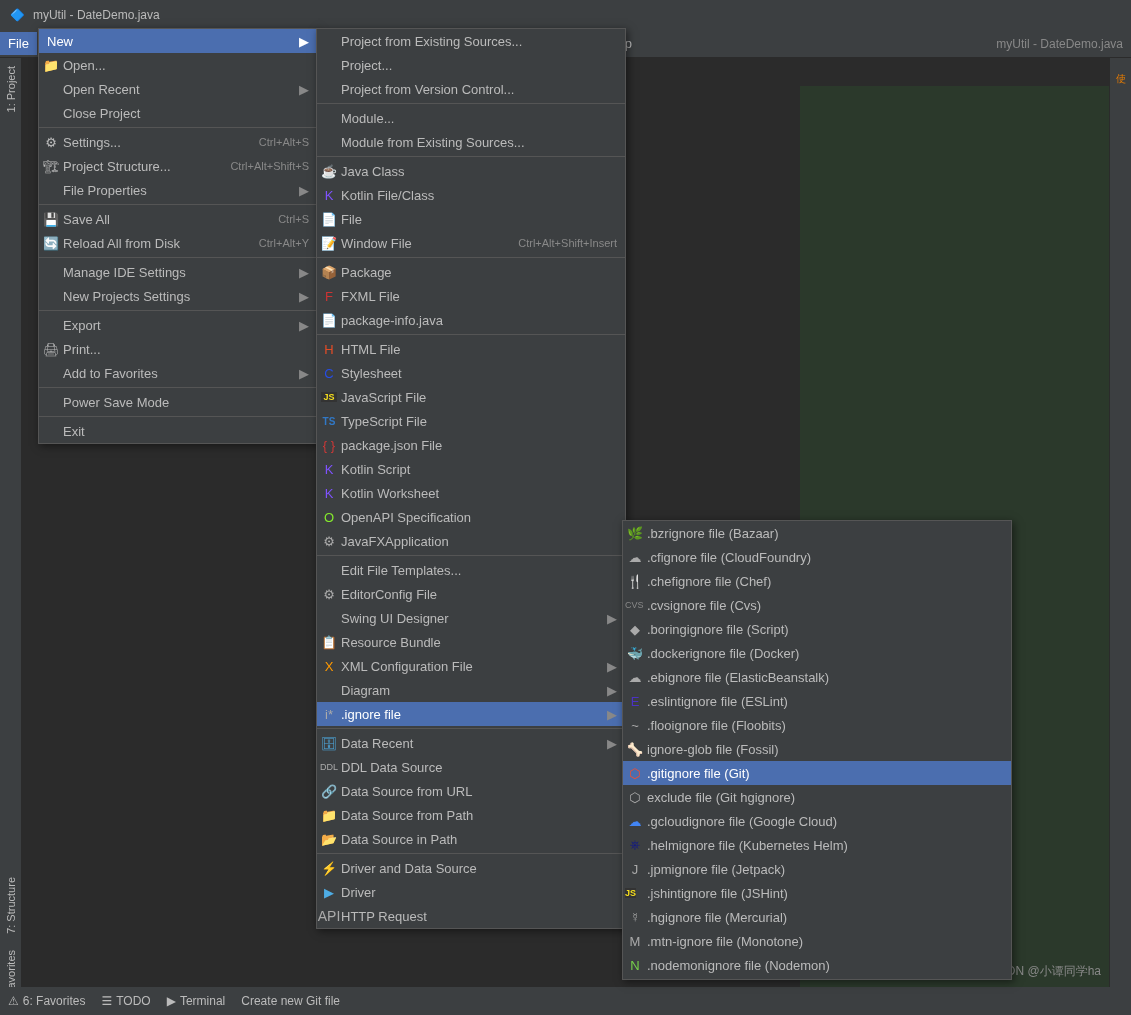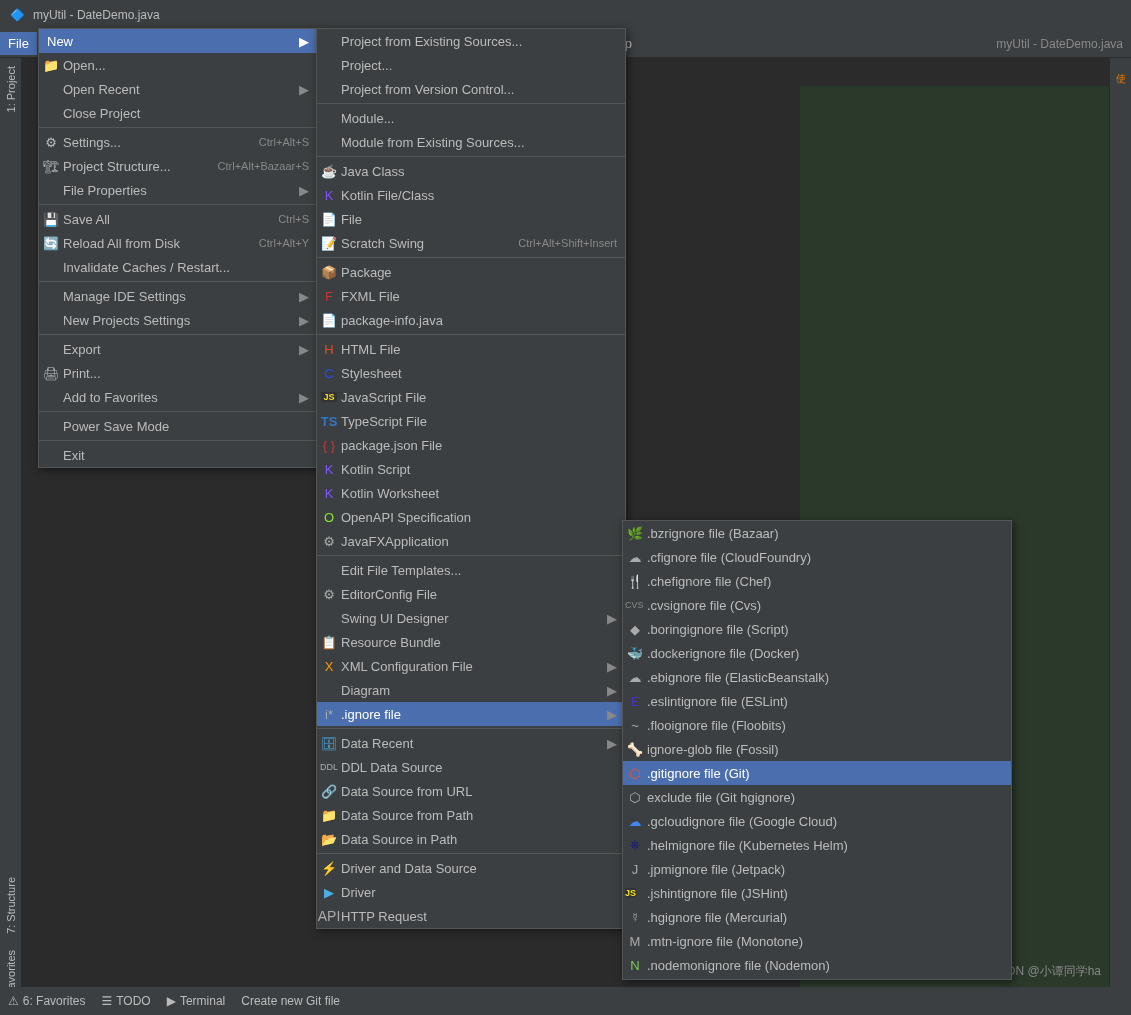--- a/index.html
+++ b/index.html
@@ -277,40 +277,37 @@
   </div>
   <div class="menu-separator"></div>
   <div class="menu-item">
     <span class="icon-area">⚙</span>
     <span>Settings...</span>
     <span class="shortcut">Ctrl+Alt+S</span>
   </div>
   <div class="menu-item">
     <span class="icon-area">🏗</span>
     <span>Project Structure...</span>
-    <span class="shortcut">Ctrl+Alt+Bazaar+S</span>
+    <span class="shortcut">Ctrl+Alt+Shift+S</span>
   </div>
   <div class="menu-item">
     <span>File Properties</span>
     <span class="arrow">▶</span>
   </div>
   <div class="menu-separator"></div>
   <div class="menu-item">
     <span class="icon-area">💾</span>
     <span>Save All</span>
     <span class="shortcut">Ctrl+S</span>
   </div>
   <div class="menu-item">
     <span class="icon-area">🔄</span>
     <span>Reload All from Disk</span>
     <span class="shortcut">Ctrl+Alt+Y</span>
   </div>
-  <div class="menu-item">
-    <span>Invalidate Caches / Restart...</span>
-  </div>
   <div class="menu-separator"></div>
   <div class="menu-item">
     <span>Manage IDE Settings</span>
     <span class="arrow">▶</span>
   </div>
   <div class="menu-item">
     <span>New Projects Settings</span>
     <span class="arrow">▶</span>
   </div>
   <div class="menu-separator"></div>
@@ -361,21 +358,21 @@
   <div class="menu-item">
     <span class="icon-area" style="color:#7f52ff;">K</span>
     <span>Kotlin File/Class</span>
   </div>
   <div class="menu-item">
     <span class="icon-area" style="color:#aaa;">📄</span>
     <span>File</span>
   </div>
   <div class="menu-item">
     <span class="icon-area" style="color:#aaa;">📝</span>
-    <span>Scratch Swing</span>
+    <span>Window File</span>
     <span class="shortcut">Ctrl+Alt+Shift+Insert</span>
   </div>
   <div class="menu-separator"></div>
   <div class="menu-item">
     <span class="icon-area" style="color:#4e9a06;">📦</span>
     <span>Package</span>
   </div>
   <div class="menu-item">
     <span class="icon-area" style="color:#cc3333;">F</span>
     <span>FXML File</span>
@@ -391,21 +388,21 @@
   </div>
   <div class="menu-item">
     <span class="icon-area" style="color:#264de4;">C</span>
     <span>Stylesheet</span>
   </div>
   <div class="menu-item">
     <span class="icon-area" style="color:#f7df1e; background:#333; font-weight:bold; font-size:9px;">JS</span>
     <span>JavaScript File</span>
   </div>
   <div class="menu-item">
-    <span class="icon-area" style="color:#3178c6; font-weight:bold; font-size:13px;">TS</span>
+    <span class="icon-area" style="color:#3178c6; font-weight:bold; font-size:10px;">TS</span>
     <span>TypeScript File</span>
   </div>
   <div class="menu-item">
     <span class="icon-area" style="color:#cb3837;">{ }</span>
     <span>package.json File</span>
   </div>
   <div class="menu-item">
     <span class="icon-area" style="color:#7f52ff;">K</span>
     <span>Kotlin Script</span>
   </div>

